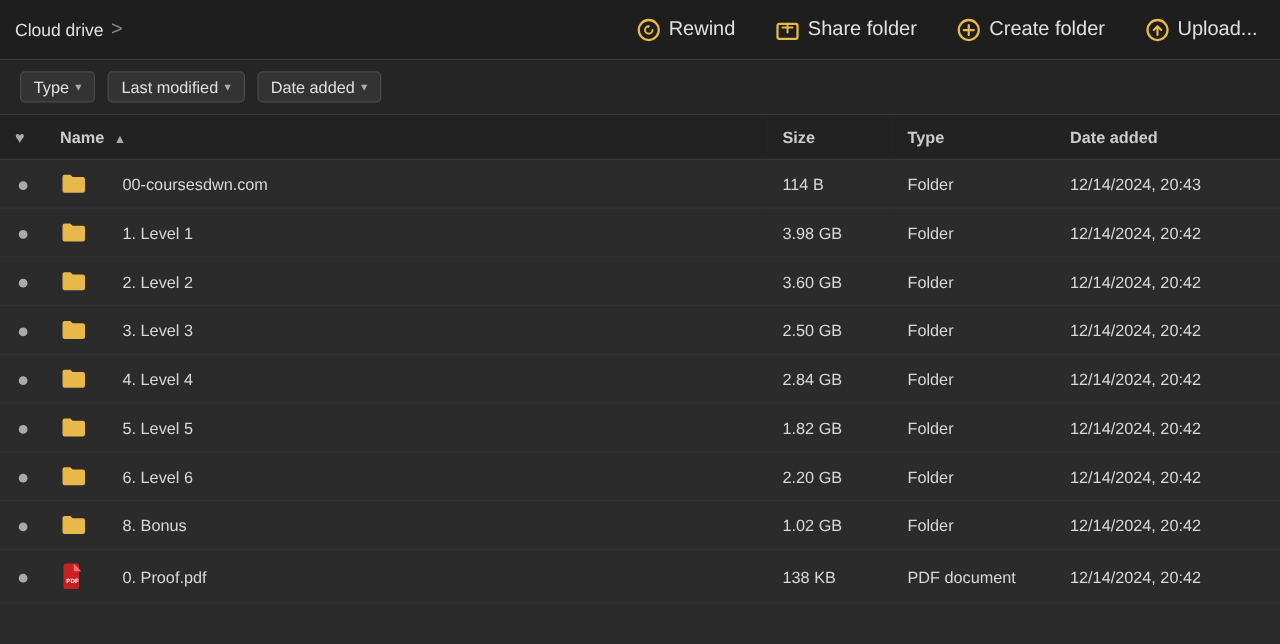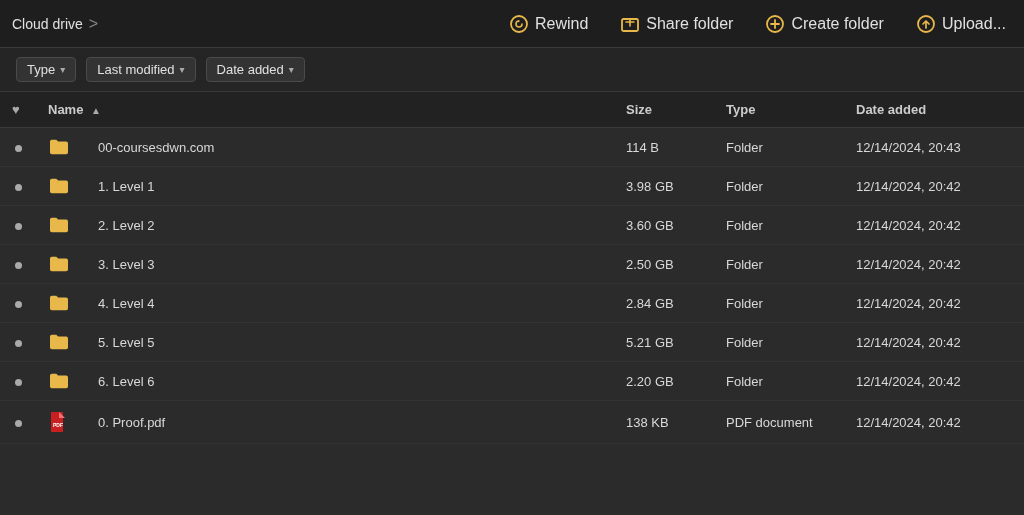--- a/index.html
+++ b/index.html
@@ -330,35 +330,49 @@
         <tr>
           <td class="col-fav"><span class="fav-dot"></span></td>
           <td class="col-name">
             <div class="name-cell">
               <svg viewBox="0 0 24 20" width="22" height="18">
                 <path d="M2 4a2 2 0 0 1 2-2h5l2 2h9a2 2 0 0 1 2 2v10a2 2 0 0 1-2 2H4a2 2 0 0 1-2-2V4z" fill="#e8b84b"></path>
               </svg>
               <span>5. Level 5</span>
             </div>
           </td>
-          <td class="col-size">5.21 GB</td>
+          <td class="col-size">1.82 GB</td>
           <td class="col-type">Folder</td>
           <td class="col-date">12/14/2024, 20:42</td>
         </tr>
         <tr>
           <td class="col-fav"><span class="fav-dot"></span></td>
           <td class="col-name">
             <div class="name-cell">
               <svg viewBox="0 0 24 20" width="22" height="18">
                 <path d="M2 4a2 2 0 0 1 2-2h5l2 2h9a2 2 0 0 1 2 2v10a2 2 0 0 1-2 2H4a2 2 0 0 1-2-2V4z" fill="#e8b84b"></path>
               </svg>
               <span>6. Level 6</span>
             </div>
           </td>
           <td class="col-size">2.20 GB</td>
+          <td class="col-type">Folder</td>
+          <td class="col-date">12/14/2024, 20:42</td>
+        </tr>
+        <tr>
+          <td class="col-fav"><span class="fav-dot"></span></td>
+          <td class="col-name">
+            <div class="name-cell">
+              <svg viewBox="0 0 24 20" width="22" height="18">
+                <path d="M2 4a2 2 0 0 1 2-2h5l2 2h9a2 2 0 0 1 2 2v10a2 2 0 0 1-2 2H4a2 2 0 0 1-2-2V4z" fill="#e8b84b"></path>
+              </svg>
+              <span>8. Bonus</span>
+            </div>
+          </td>
+          <td class="col-size">1.02 GB</td>
           <td class="col-type">Folder</td>
           <td class="col-date">12/14/2024, 20:42</td>
         </tr>
         <tr>
           <td class="col-fav"><span class="fav-dot"></span></td>
           <td class="col-name">
             <div class="name-cell">
               <span class="pdf-icon">
                 <svg width="20" height="22" viewBox="0 0 20 22" fill="none">
       <rect x="2" y="1" width="12" height="20" rx="1.5" fill="#e03e3e"></rect>

